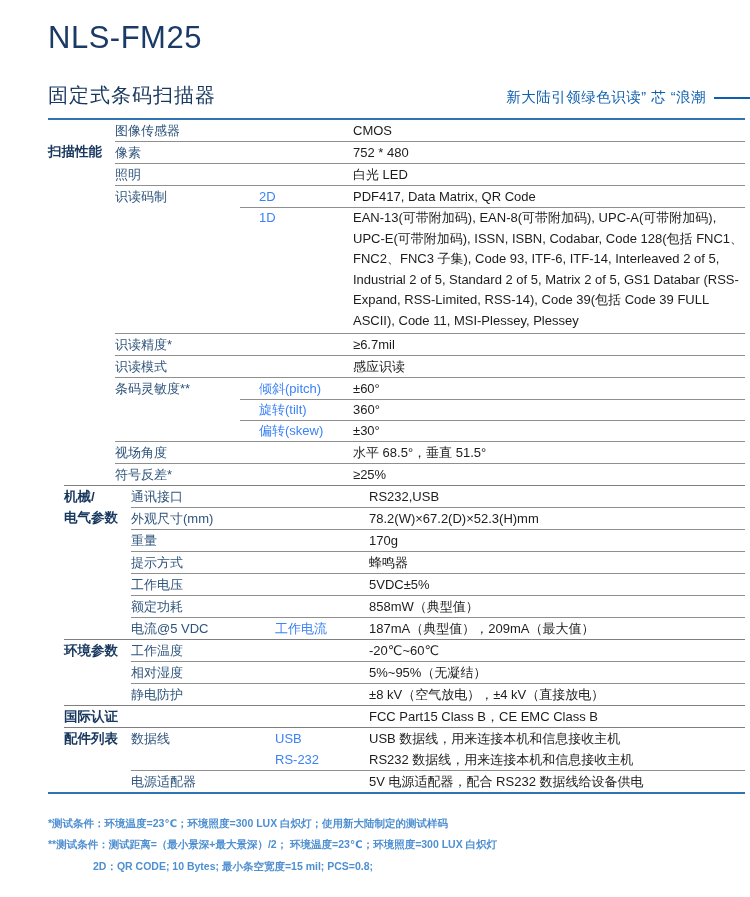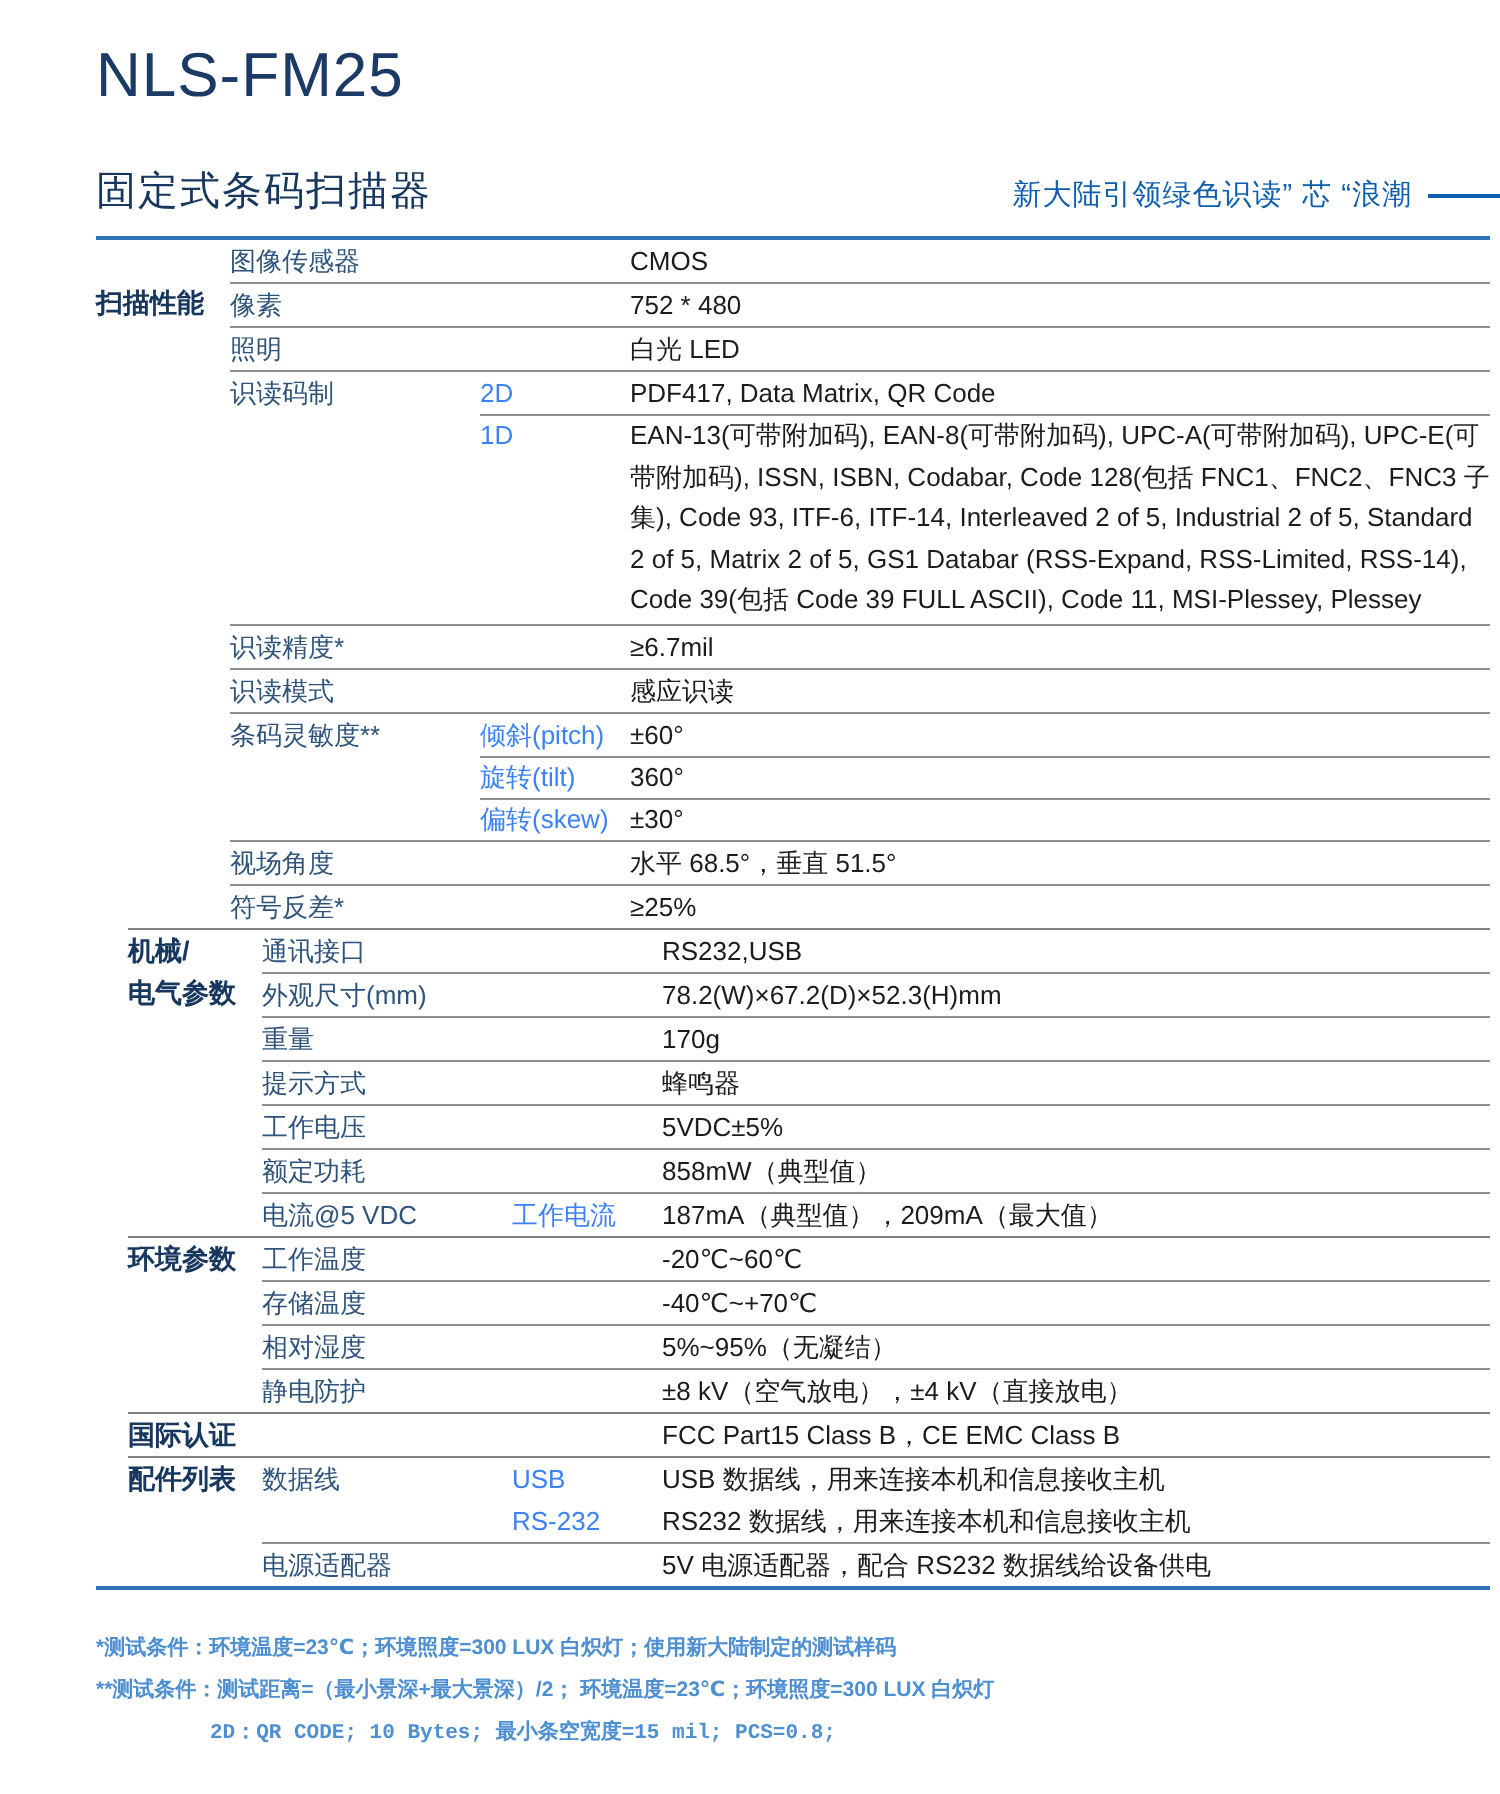--- a/index.html
+++ b/index.html
@@ -65,20 +65,21 @@
   }
   .sec-label.offset-one-row { padding-top: 21px; }
   .sec-rows { flex: 1; min-width: 0; }
 
   .row {
     display: flex;
     min-height: 21px;
     line-height: 21px;
     font-size: 13px;
     position: relative;
+    gap: 19px;
   }
   .row.sep { border-top: 1px solid #8f8f8f; }
   .row.sep-sub::before {
     content: "";
     position: absolute;
     left: 125px; right: 0; top: 0;
     border-top: 1px solid #8f8f8f;
   }
   .attr  { width: 125px; flex: none; color: #2f547c; }
   .sub   { width: 75px;  flex: none; color: #3b82f6; }
@@ -86,21 +87,21 @@
   .value.wrap { line-height: 20.6px; padding: 1px 0; }
 
   
   .footnotes {
     margin-top: 19px;
     font-size: 10.5px;
     font-weight: bold;
     color: #4e8fd1;
     line-height: 21.5px;
   }
-  .fn-indent { margin-left: 57px; font-family: Liberation Mono, monospace; }
+  .fn-indent { margin-left: 45px; }
   .fn-last { margin-top: 17px; }
 </style>
 </head>
 <body>
 
 <div class="page">
 
   <h1 class="product-title">NLS-FM25</h1>
 
   <div class="header-row">
@@ -223,25 +224,20 @@
       </div>
     </div>
 
     <div class="section">
       <div class="sec-label">环境参数</div>
       <div class="sec-rows">
         <div class="row">
           <span class="attr">工作温度</span>
           <span class="sub"></span>
           <span class="value">-20℃~60℃</span>
-        </div>
-        <div class="row sep">
-          <span class="attr">存储温度</span>
-          <span class="sub"></span>
-          <span class="value">-40℃~+70℃</span>
         </div>
         <div class="row sep">
           <span class="attr">相对湿度</span>
           <span class="sub"></span>
           <span class="value">5%~95%（无凝结）</span>
         </div>
         <div class="row sep">
           <span class="attr">静电防护</span>
           <span class="sub"></span>
           <span class="value">±8 kV（空气放电），±4 kV（直接放电）</span>

